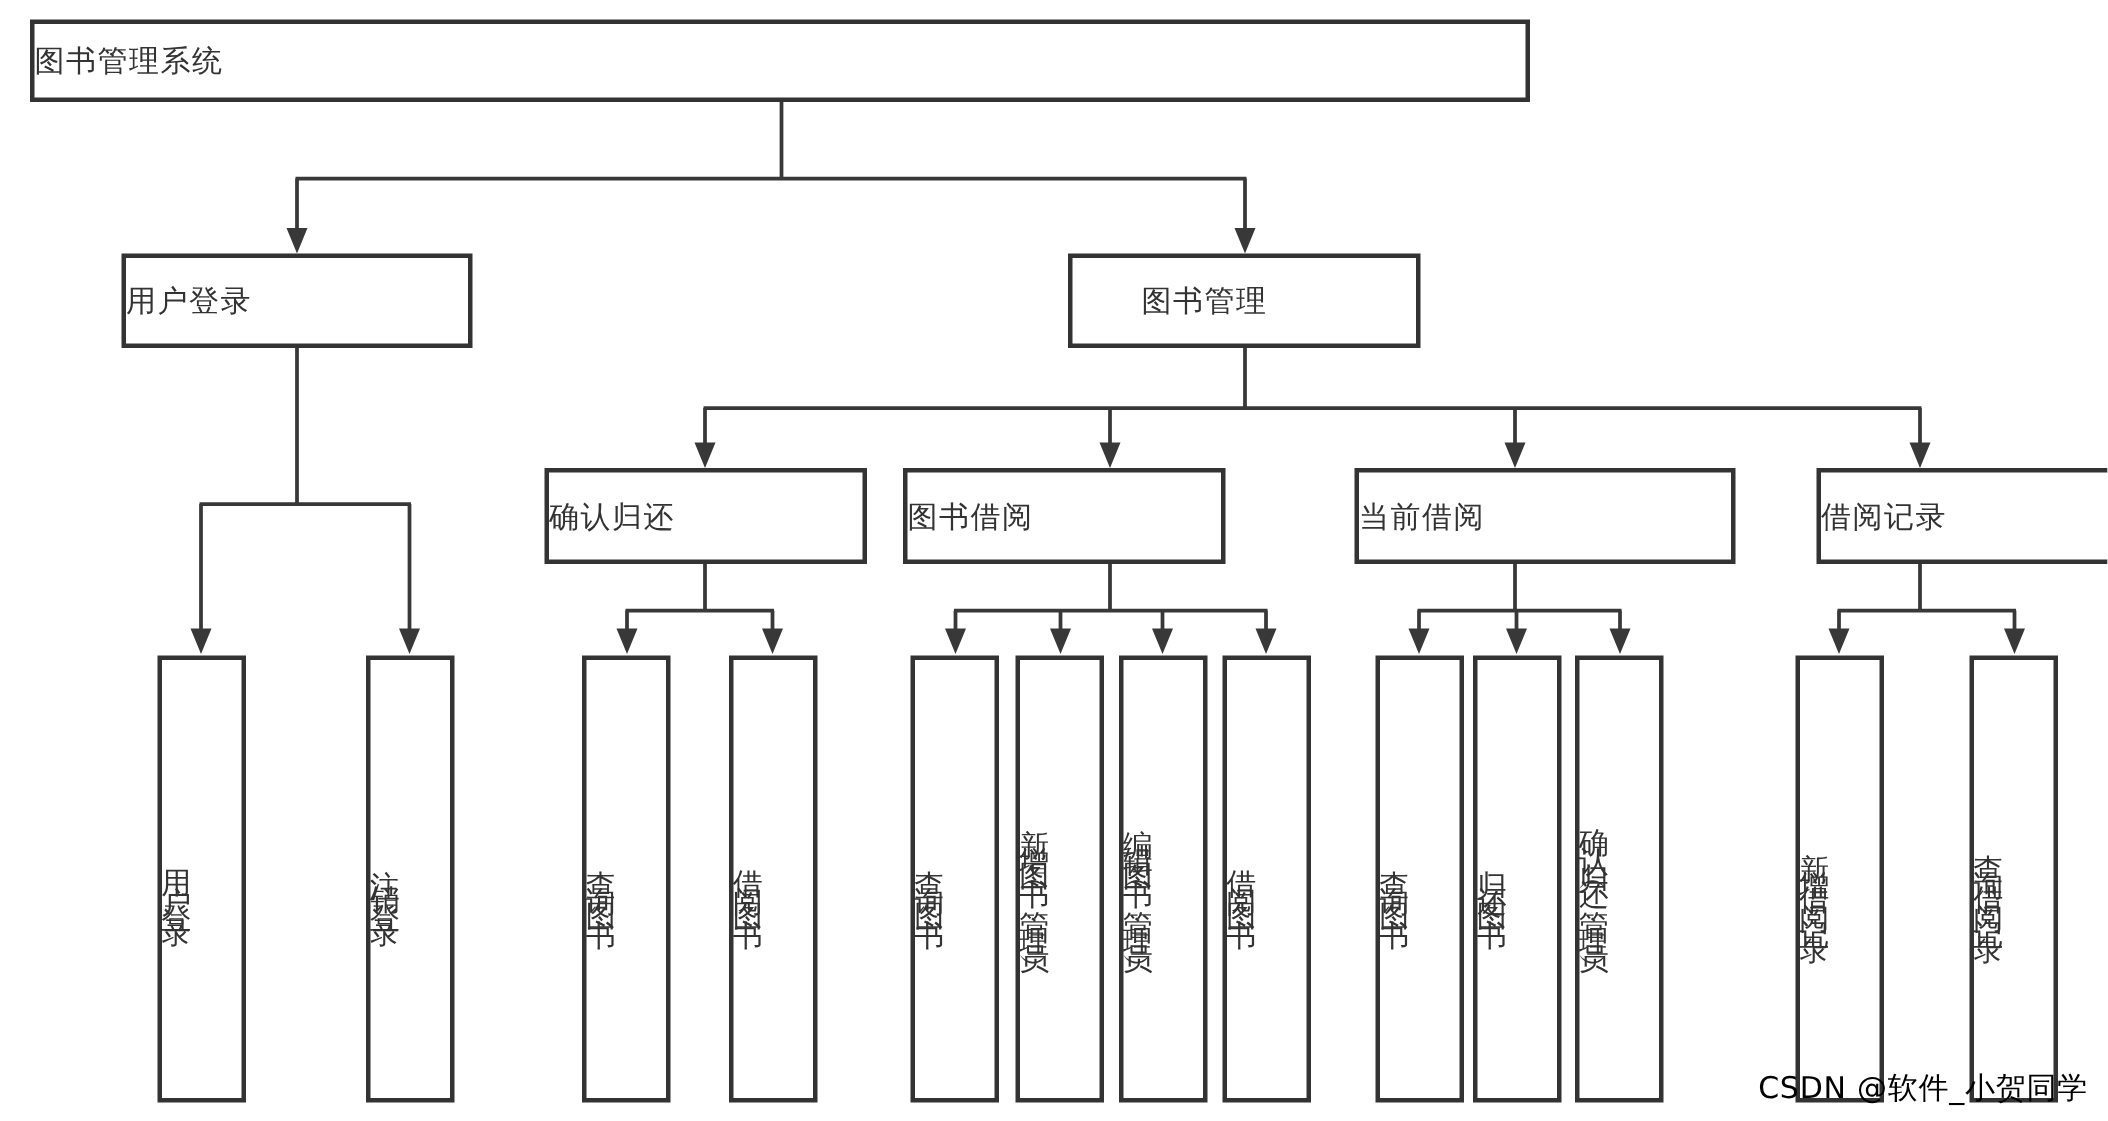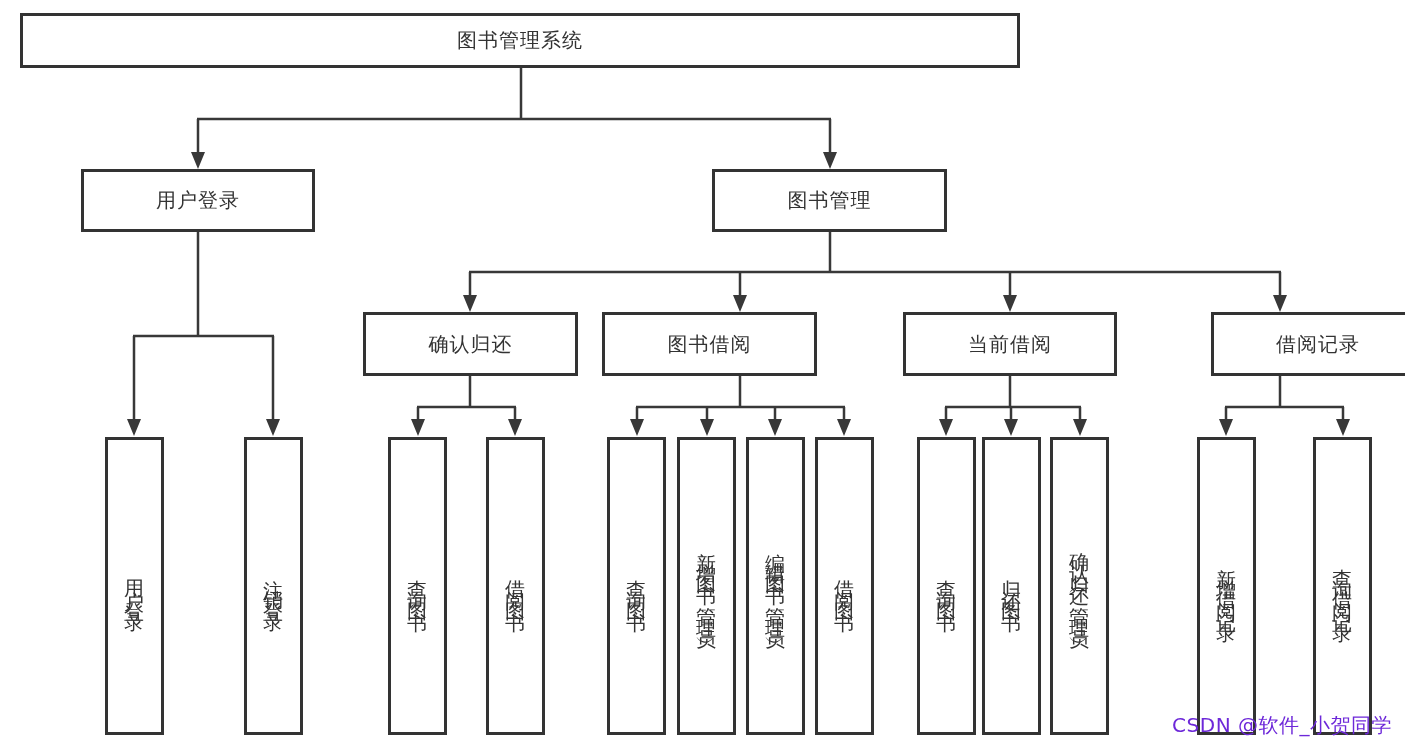--- a/index.html
+++ b/index.html
@@ -23,21 +23,20 @@
     height: 747px;
     z-index: 1;
   }
   .node {
     position: absolute;
     box-sizing: border-box;
     background: #ffffff;
     border: 3px solid #333333;
     display: flex;
     align-items: center;
-    justify-content: center;
     color: #333333;
     z-index: 2;
   }
   .hbox .label {
     font-size: 20px;
     letter-spacing: 1px;
     white-space: nowrap;
   }
   .vbox {
     top: 437px;
@@ -50,21 +49,21 @@
     font-size: 20px;
     line-height: 1;
     letter-spacing: 11px;
     white-space: nowrap;
   }
   .watermark {
     position: absolute;
     right: 13px;
     top: 712px;
     font-size: 20px;
-    color: #6d28d9;
+    color: #000000;
     letter-spacing: 0.5px;
     white-space: nowrap;
     z-index: 3;
   }
 </style>
 </head>
 <body>
 
 <div class="canvas">
 
@@ -93,31 +92,31 @@
       M1336 419 L1350 419 L1343 436 Z"></path>
   </svg>
 
   <div class="node hbox" style="left:20px; top:13px; width:1000px; height:55px;">
     <span class="label">图书管理系统</span>
   </div>
 
   <div class="node hbox" style="left:81px; top:169px; width:234px; height:63px;">
     <span class="label">用户登录</span>
   </div>
-  <div class="node hbox" style="left:712px; top:169px; width:235px; height:63px;">
+  <div class="node hbox" style="left:712px; top:169px; width:235px; height:63px;padding-left:46px;">
     <span class="label">图书管理</span>
   </div>
 
   <div class="node hbox" style="left:363px; top:312px; width:215px; height:64px;">
     <span class="label">确认归还</span>
   </div>
   <div class="node hbox" style="left:602px; top:312px; width:215px; height:64px;">
     <span class="label">图书借阅</span>
   </div>
-  <div class="node hbox" style="left:903px; top:312px; width:214px; height:64px;">
+  <div class="node hbox" style="left:903px; top:312px; width:254px; height:64px;">
     <span class="label">当前借阅</span>
   </div>
   <div class="node hbox" style="left:1173px; top:312px; width:214px; height:64px;margin-left:38px;">
     <span class="label">借阅记录</span>
   </div>
 
   <div class="node vbox" style="left:105px;">
     <span class="label">用户登录</span>
   </div>
   <div class="node vbox" style="left:244px;">

